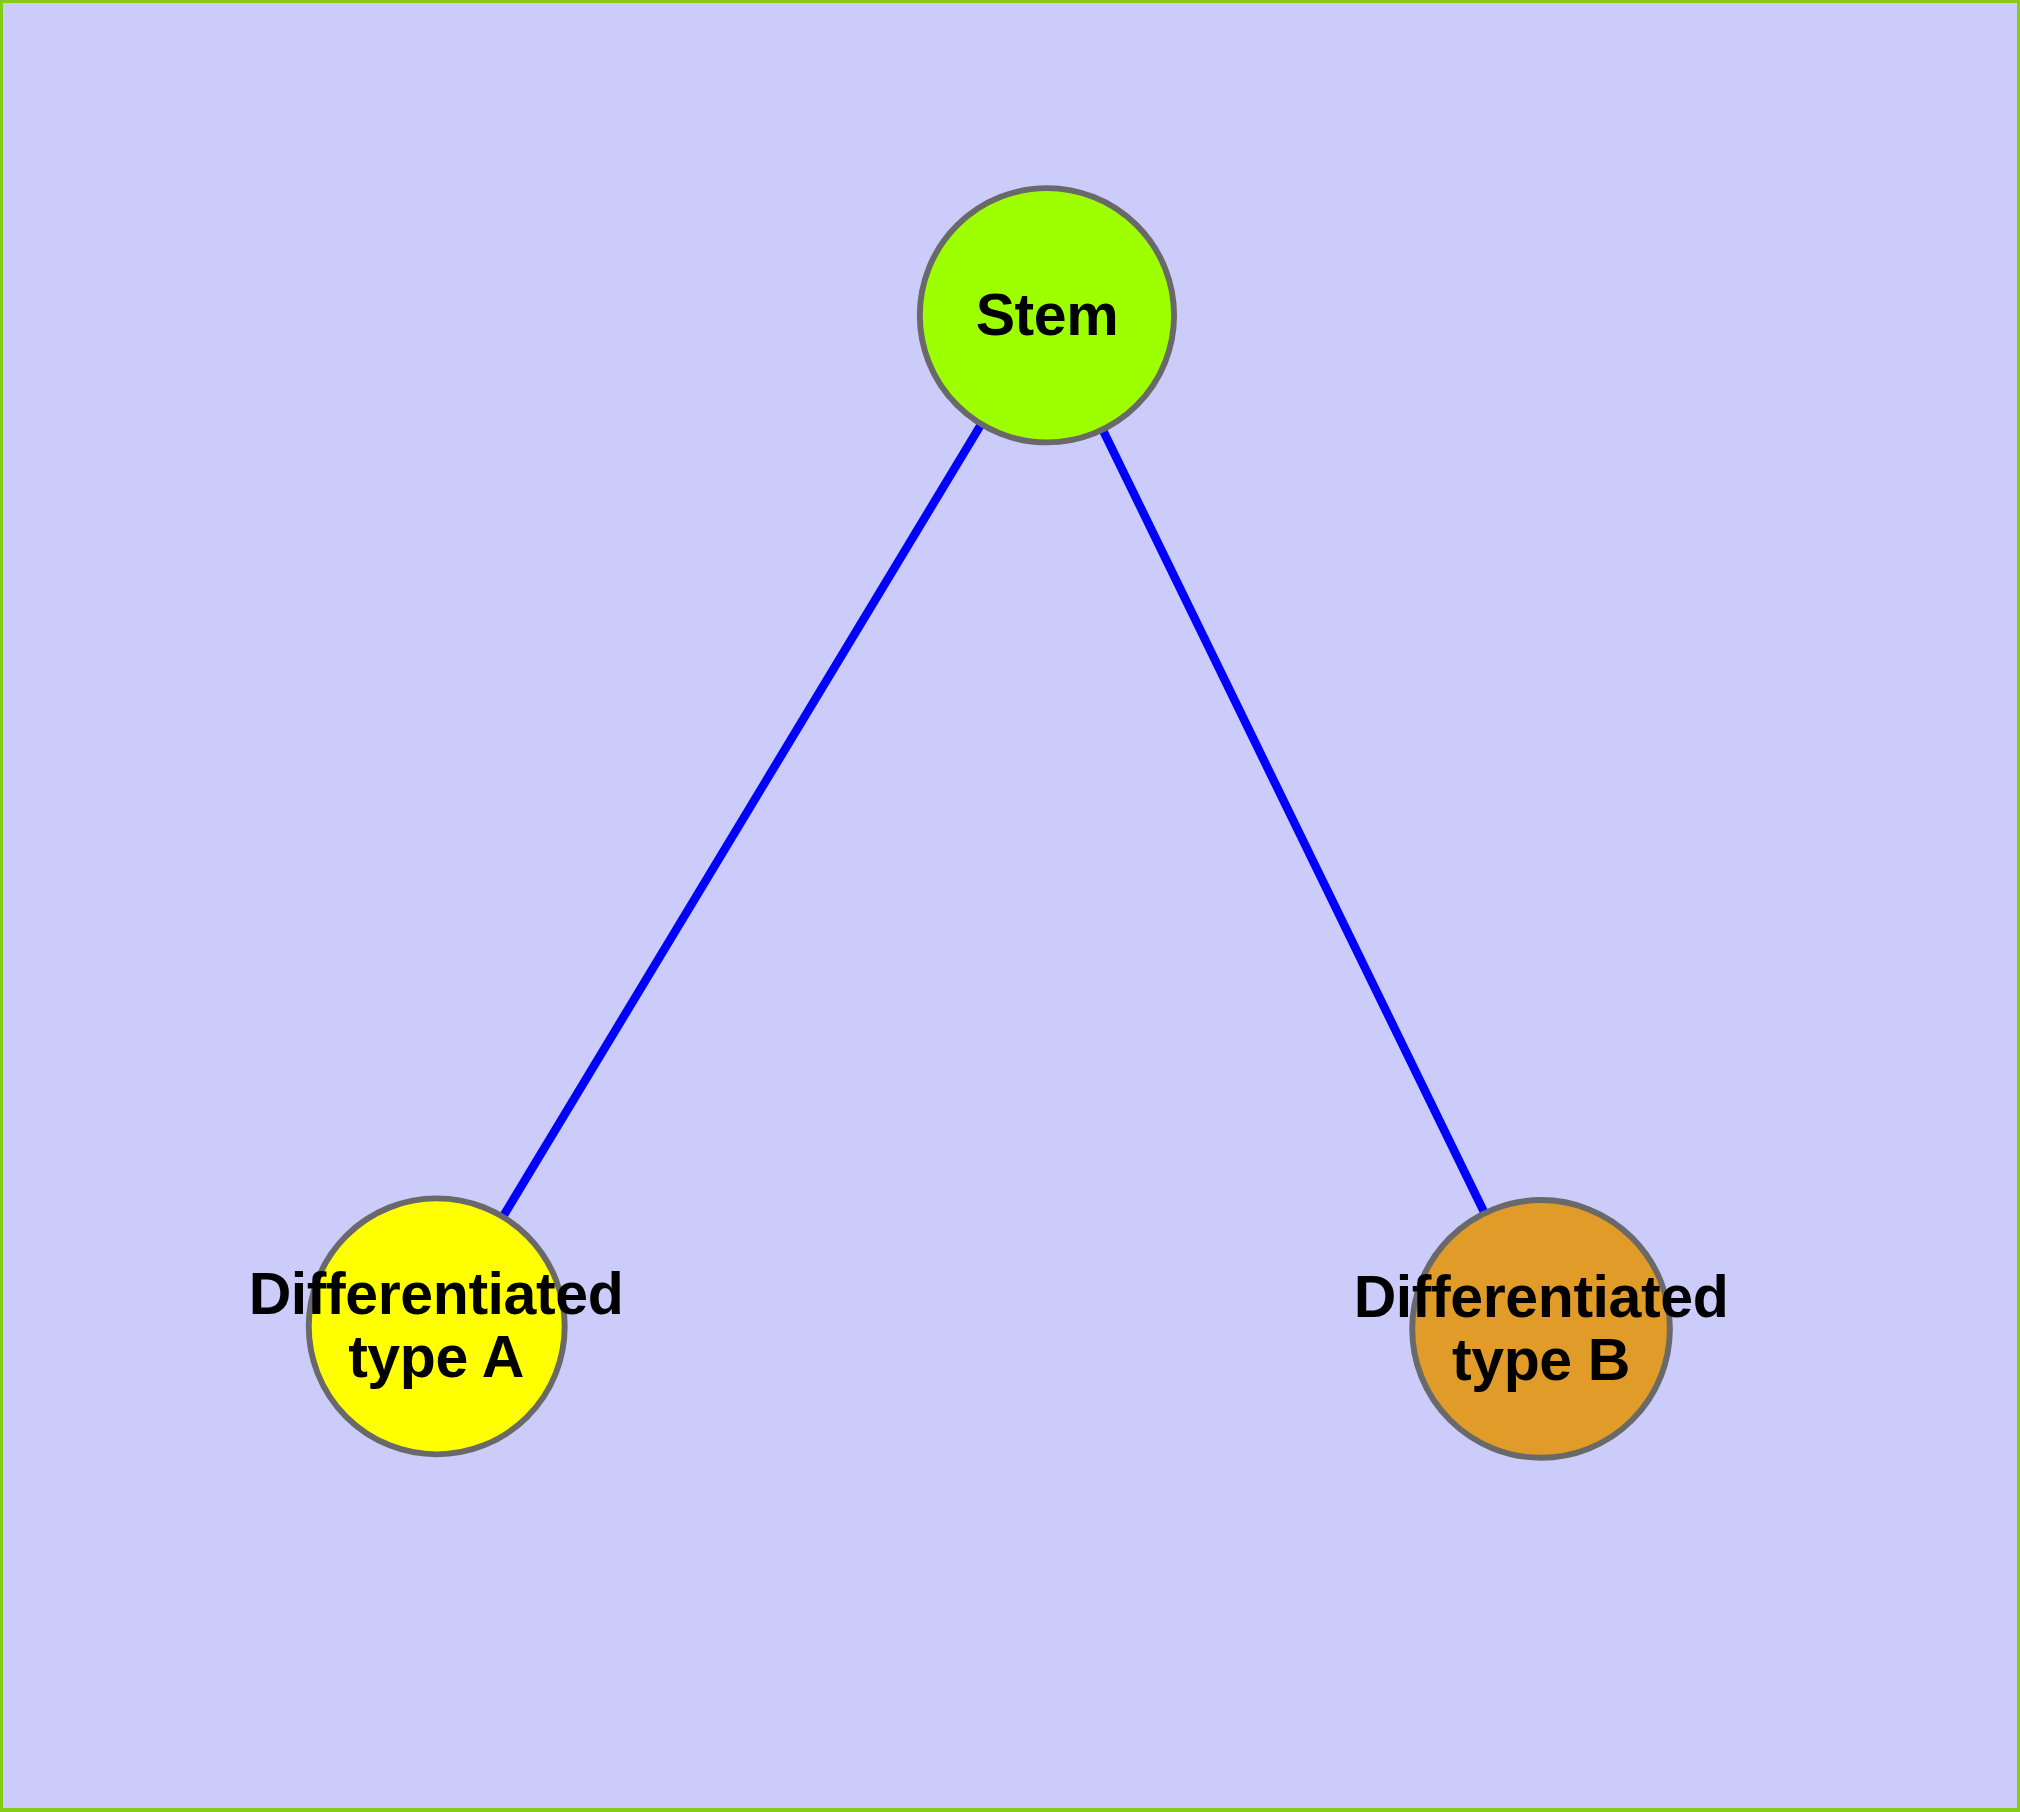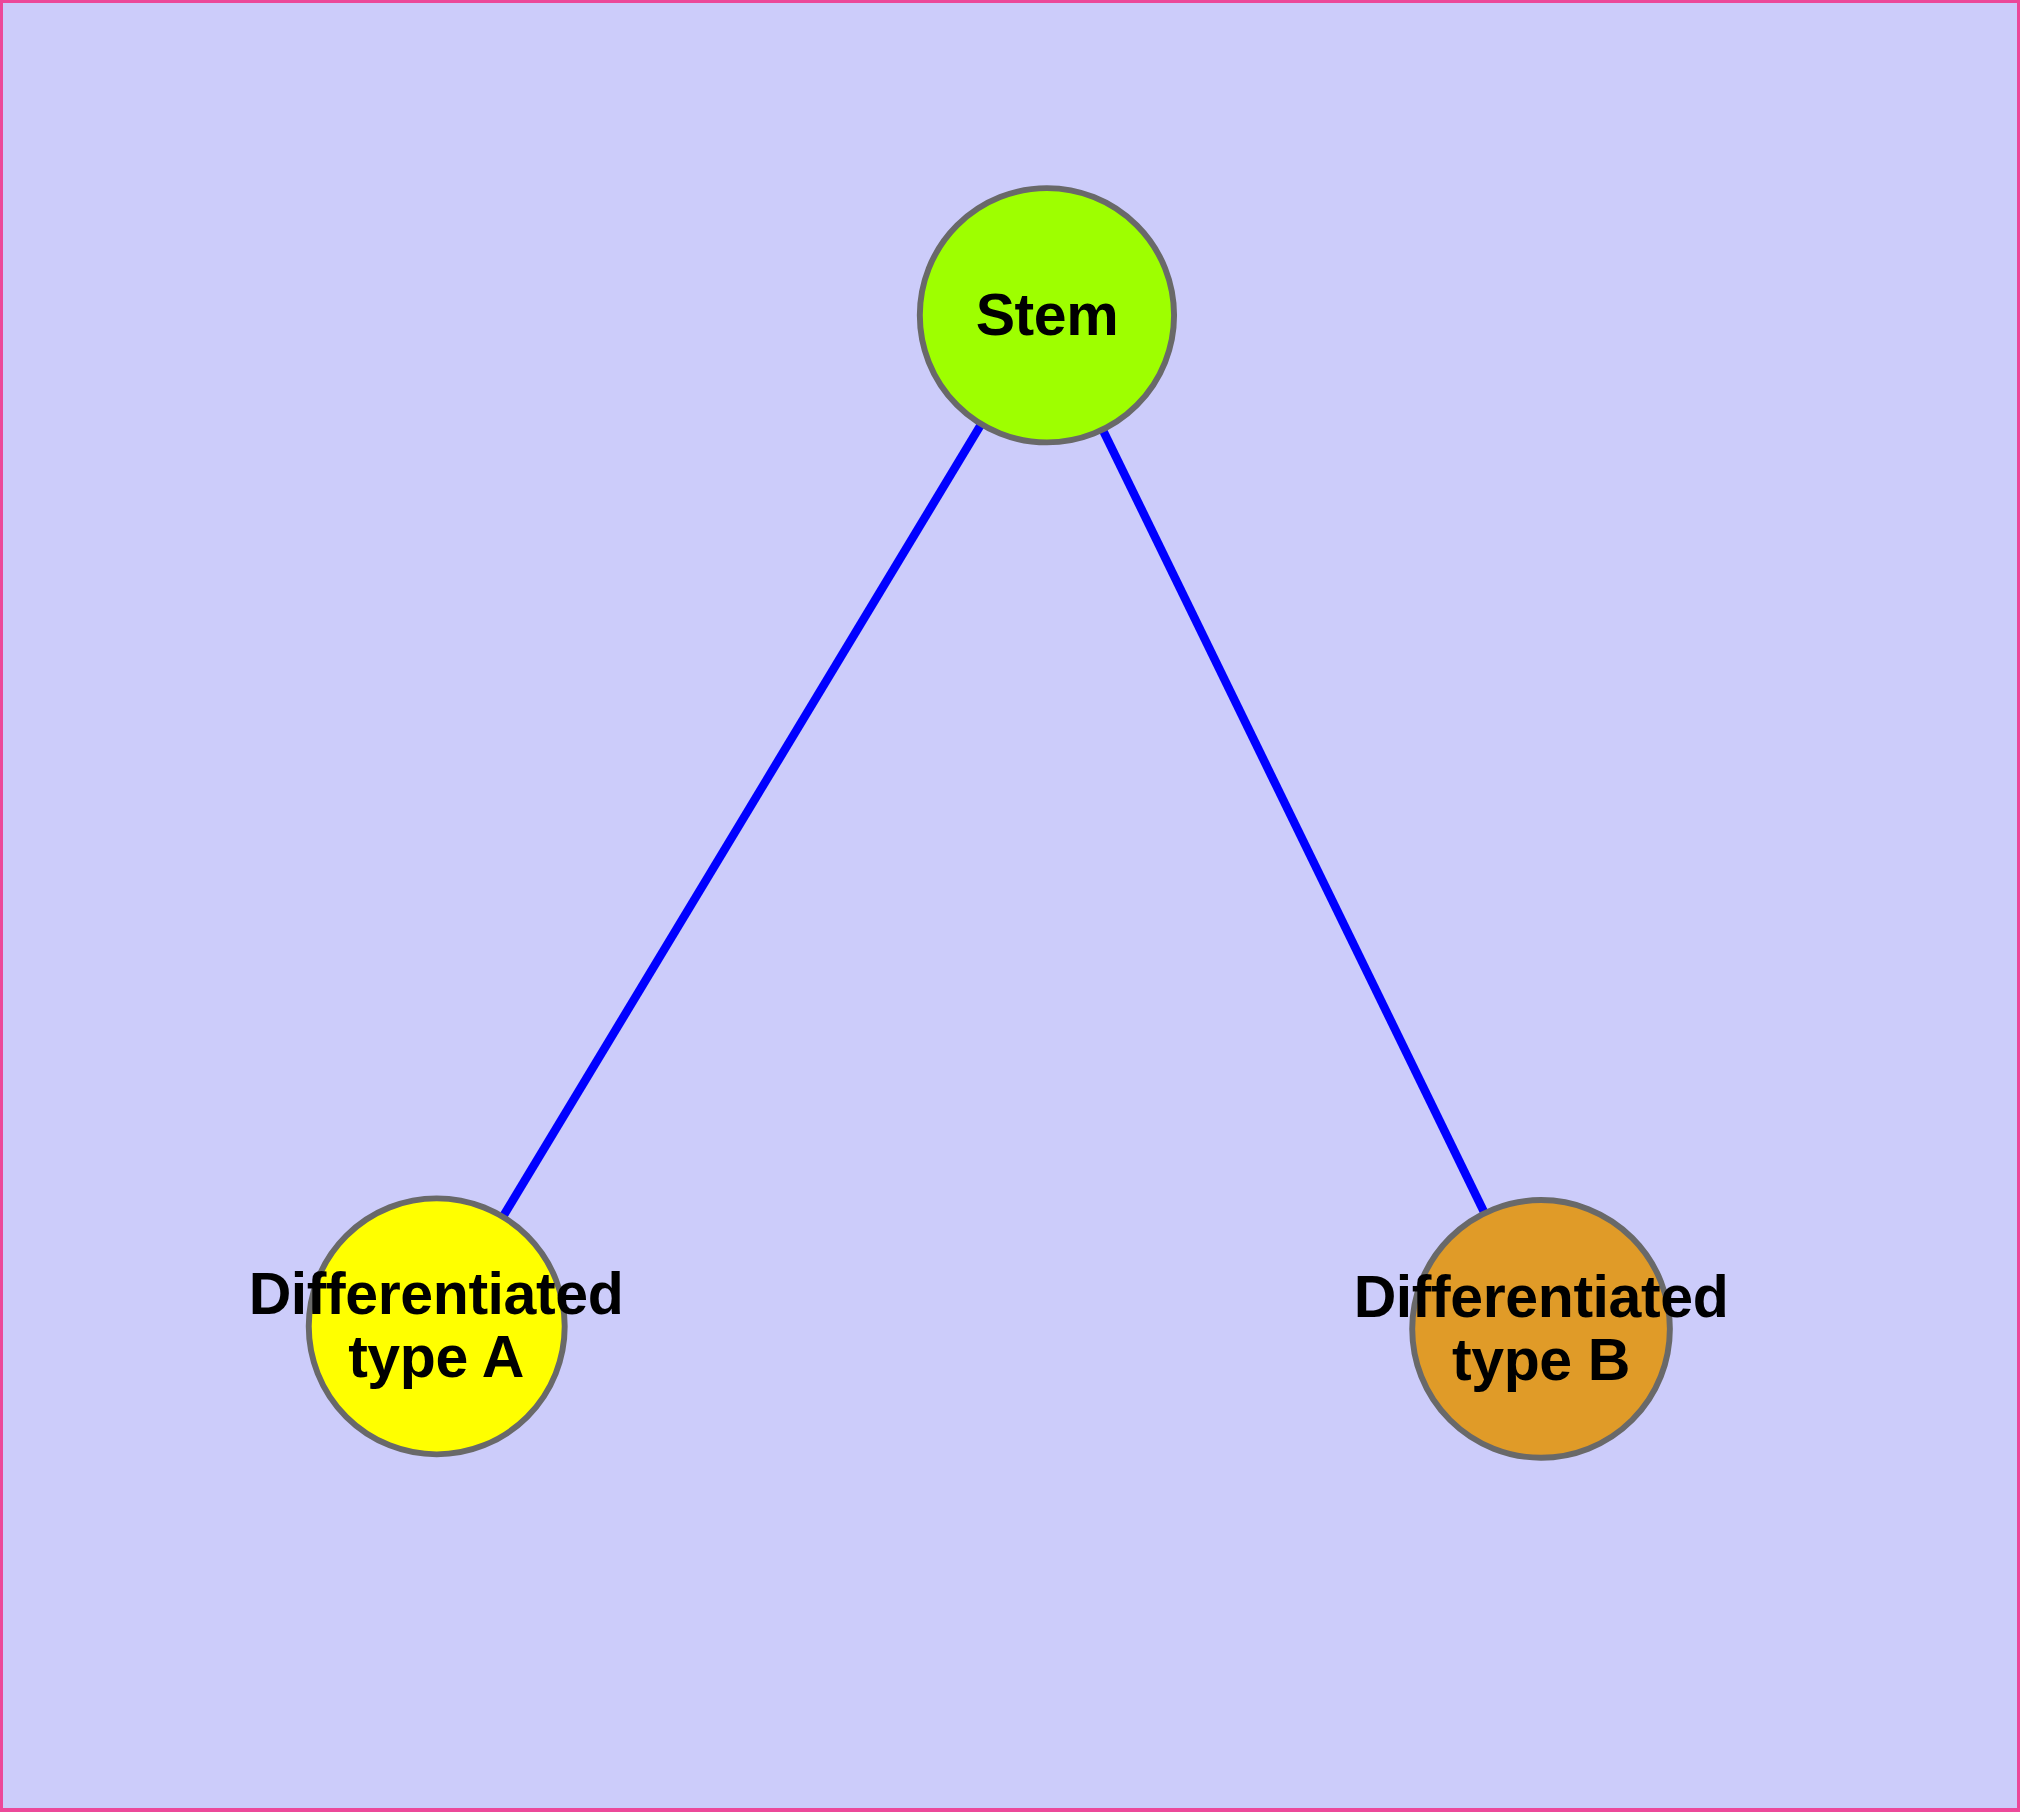--- a/index.html
+++ b/index.html
@@ -5,21 +5,21 @@
 <style>
   html, body {
     margin: 0;
     padding: 0;
     background: #ffffff;
   }
   #stage {
     position: relative;
     width: 2021px;
     height: 1812px;
-    background: #ec4899;
+    background: #84cc16;
     overflow: hidden;
     font-family: "Liberation Sans", "DejaVu Sans", sans-serif;
   }
   #canvas-bg {
     position: absolute;
     left: 3.4px;
     top: 3.4px;
     width: 2014px;
     height: 1805px;
     background: #ccccfa;

